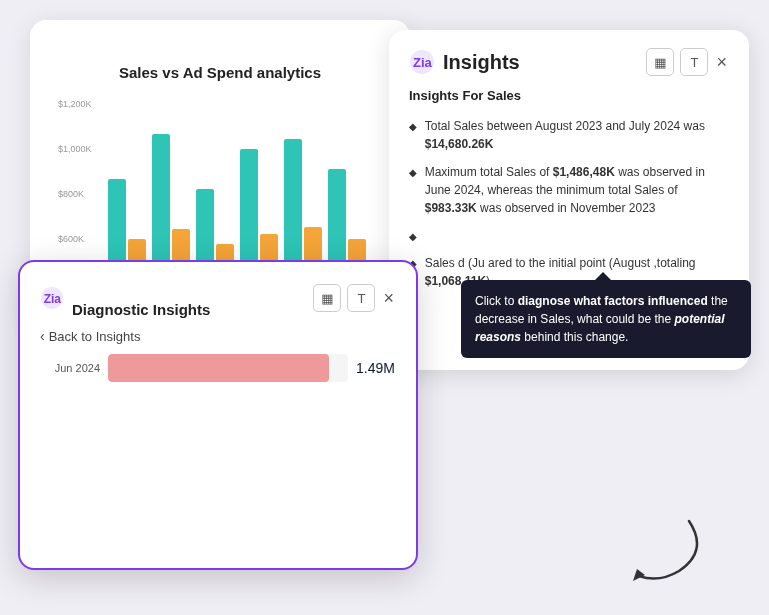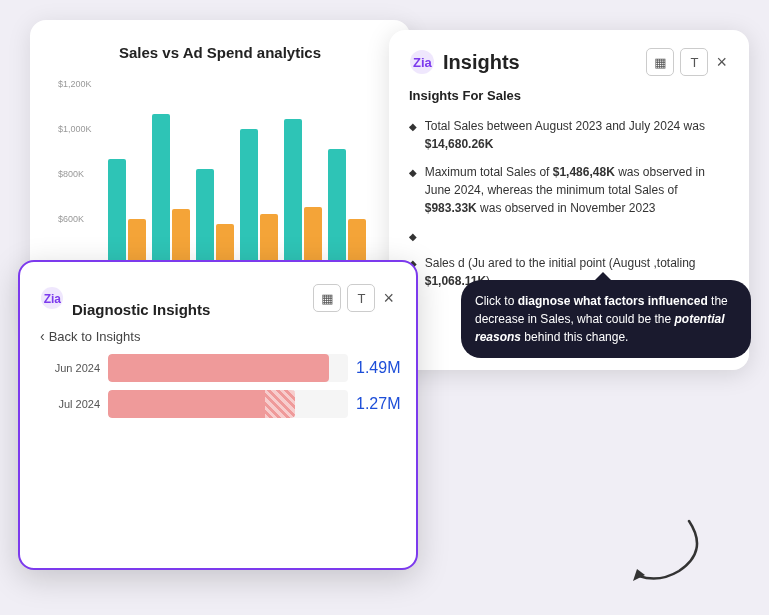--- a/index.html
+++ b/index.html
@@ -23,20 +23,21 @@
       border-radius: 16px;
       box-shadow: 0 4px 24px rgba(0,0,0,0.10);
       padding: 24px 28px 16px;
     }
     .bg-chart-title {
       font-size: 15px;
       font-weight: 700;
       color: #222;
       text-align: center;
       margin-bottom: 18px;
+      margin-top: 20px;
     }
     .chart-area {
       display: flex;
       align-items: flex-end;
       height: 190px;
       gap: 10px;
       padding: 0 10px;
       position: relative;
     }
     .y-axis {
@@ -173,21 +174,21 @@
     }
 
     
     .tooltip-popup {
       position: absolute;
       top: 280px;
       right: 18px;
       width: 290px;
       background: #1a1a2e;
       color: #fff;
-      border-radius: 20px;
+      border-radius: 6px;
       padding: 12px 14px;
       font-size: 12px;
       line-height: 1.5;
       z-index: 30;
     }
     .tooltip-popup::before {
       content: '';
       position: absolute;
       top: -8px;
       right: 140px;
@@ -296,22 +297,22 @@
       height: 100%;
       background: repeating-linear-gradient(
         45deg,
         rgba(255,255,255,0.5) 0px,
         rgba(255,255,255,0.5) 3px,
         transparent 3px,
         transparent 6px
       );
     }
     .bar-value {
-      font-size: 16px;
-      color: #1d4ed8;
+      font-size: 14px;
+      color: #0f172a;
       font-weight: 500;
       width: 40px;
       flex-shrink: 0;
     }
 
     
     .arrow-decoration {
       position: absolute;
       bottom: 20px;
       right: 60px;
@@ -436,22 +437,13 @@
     <span class="back-arrow">‹</span>
     <span>Back to Insights</span>
   </div>
   <div class="bar-chart-row">
     <span class="bar-label">Jun 2024</span>
     <div class="bar-track">
       <div class="bar-fill" style="width:92%"></div>
     </div>
     <span class="bar-value">1.49M</span>
   </div>
-  <div class="bar-chart-row">
-    <span class="bar-label">Jul 2024</span>
-    <div class="bar-track">
-      <div class="bar-fill" style="width:78%;position:relative;">
-        <div class="bar-hatched"></div>
-      </div>
-    </div>
-    <span class="bar-value">1.27M</span>
-  </div>
 </div>
 
 </body></html>

